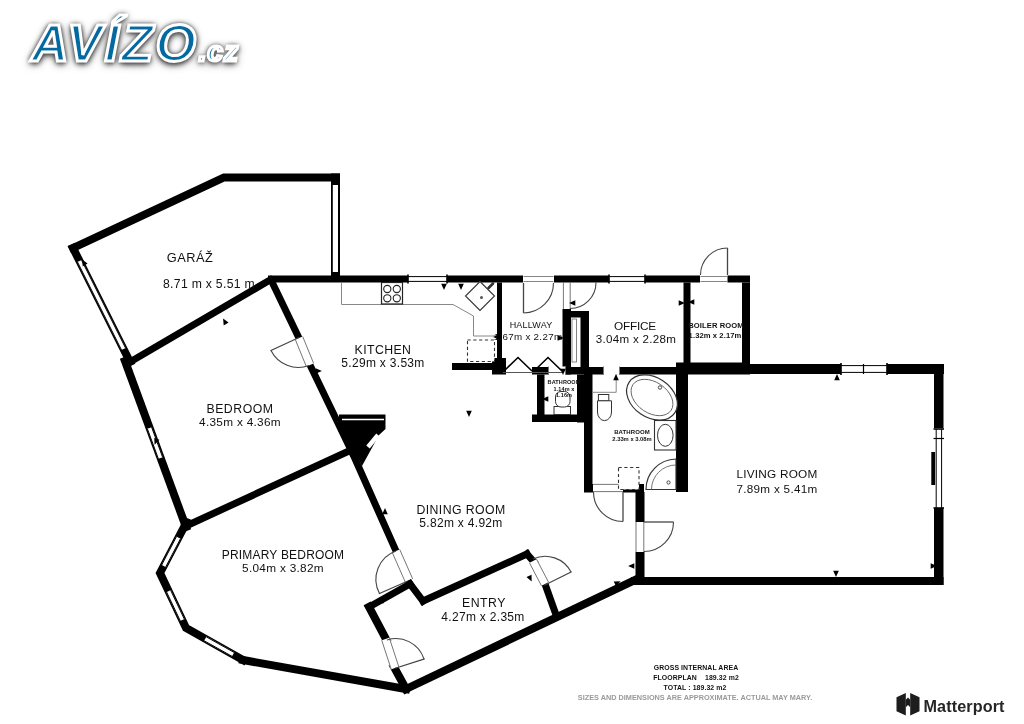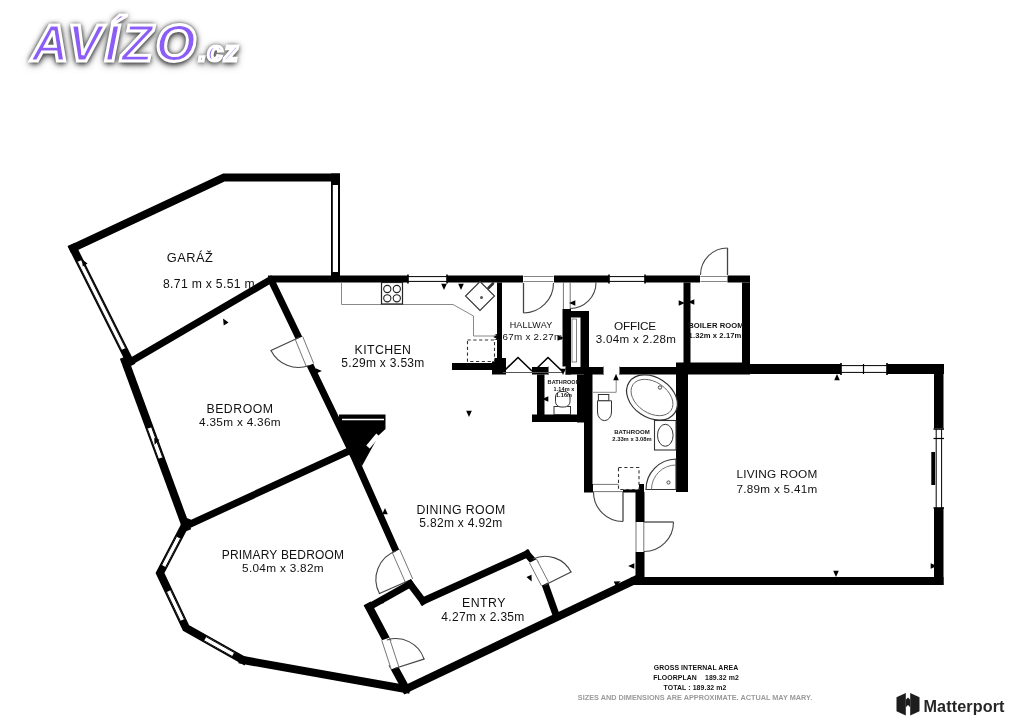--- a/index.html
+++ b/index.html
@@ -1,17 +1,17 @@
 <!DOCTYPE html>
 <html><head>
 <meta charset="utf-8">
 <style>
 html,body{margin:0;padding:0;background:#fff;width:1024px;height:724px;overflow:hidden;}
 #logo{position:absolute;left:31px;top:13px;font-family:"Liberation Sans",sans-serif;
-font-weight:bold;font-style:italic;color:#8b5cf6;white-space:nowrap;
+font-weight:bold;font-style:italic;color:#0369a1;white-space:nowrap;
 -webkit-text-stroke:3px #fff;
 text-shadow:0 0 3px #404040,0 0 5px #484848,0 1px 7px #515151,0 2px 5px rgba(60,60,60,.95),0 3px 9px rgba(70,70,70,.7);}
 #logo .big{font-size:52px;letter-spacing:2.5px;}
 #logo .small{font-size:28px;letter-spacing:1px;}
 </style>
 </head>
 <body>
 
 <svg width="1024" height="724" viewBox="0 0 1024 724">
 <rect width="1024" height="724" fill="#fff"></rect>

